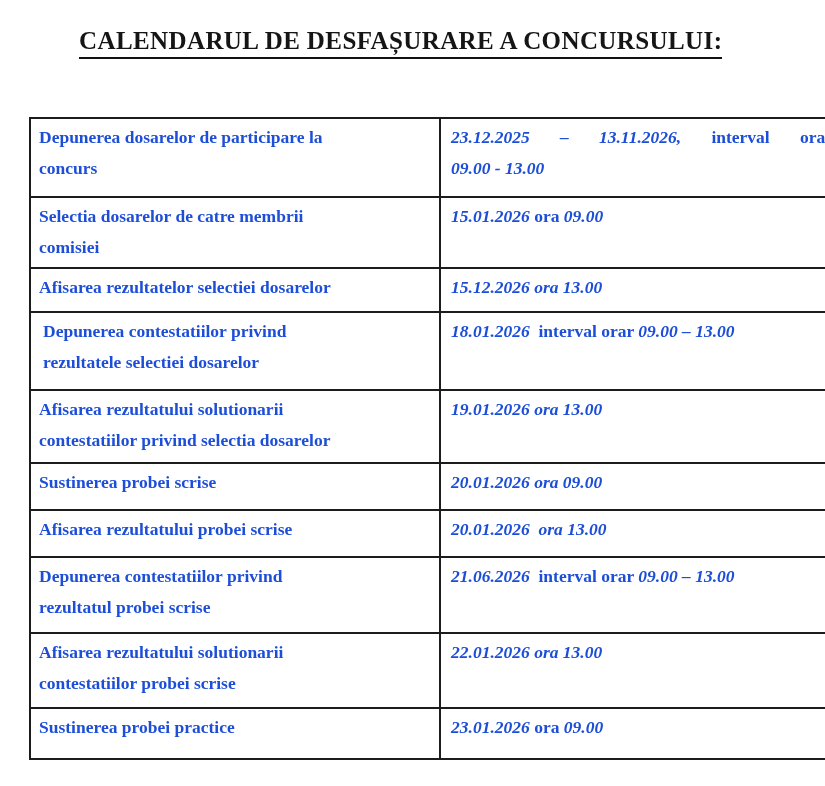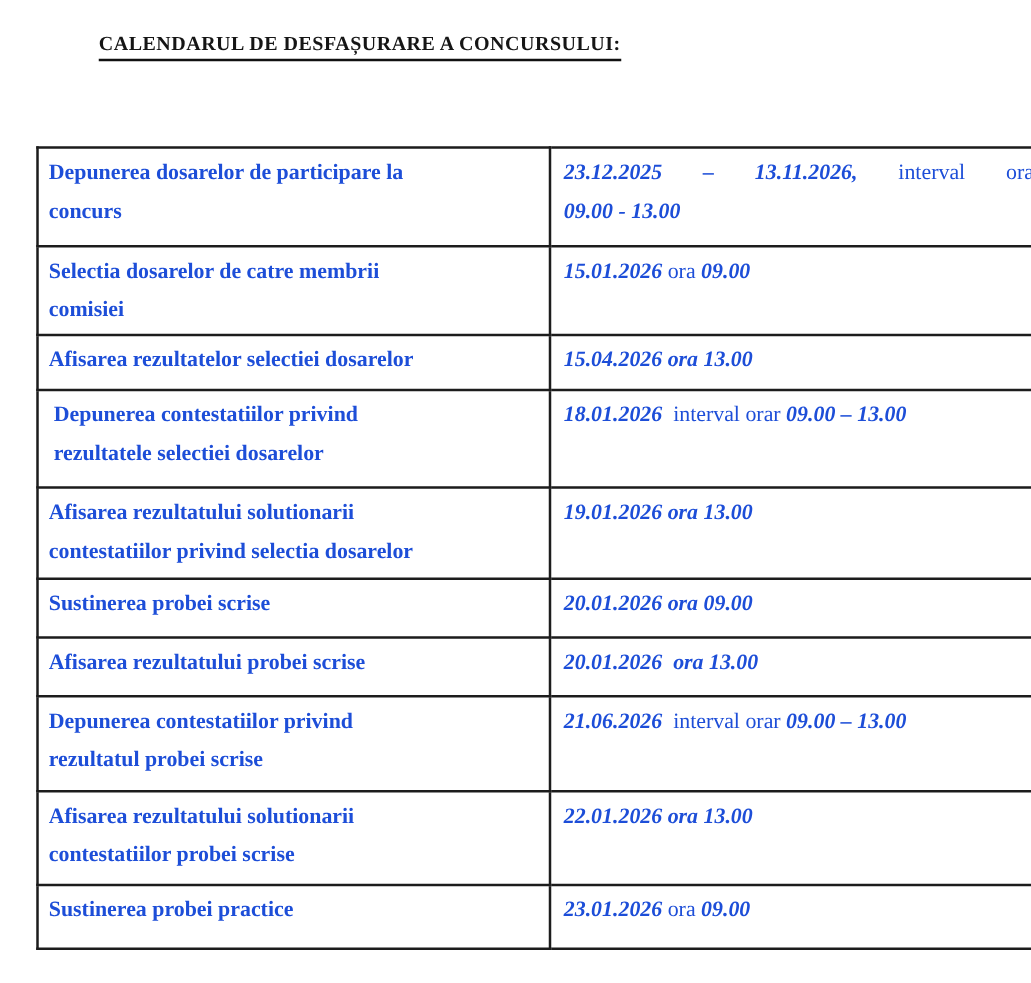--- a/index.html
+++ b/index.html
@@ -3,21 +3,21 @@
 <meta charset="utf-8">
 <style>
   html,body{margin:0;padding:0;background:#ffffff;}
   body{
     width:825px;height:786px;position:relative;overflow:hidden;
     font-family:"Liberation Serif", serif;color:#111;
     -webkit-font-smoothing:antialiased;
   }
   .page-title{
     position:absolute;left:79px;top:27px;
-    font-size:16px;font-weight:bold;letter-spacing:0.4px;
+    font-size:25px;font-weight:bold;letter-spacing:0.4px;
     border-bottom:2.5px solid #111;padding-bottom:2px;
     white-space:nowrap;color:#151515;
   }
   .cal-table{
     position:absolute;left:29px;top:117px;width:774px;
     border-collapse:collapse;table-layout:fixed;
   }
   .cal-table td{
     border:2px solid #1c1c1c;
     vertical-align:top;
@@ -32,21 +32,21 @@
   td.schedule-cell{
     width:384px;padding-left:10px;
   }
   .sched-line{white-space:pre-wrap;}
   .sched-line.justify{
     display:flex;flex-direction:row;justify-content:space-between;
     padding-right:2px;
   }
   .run{white-space:pre-wrap;}
   .run.b{font-weight:bold;font-style:italic;}
-  .run.r{font-weight:normal;}
+  .run.r{font-weight:bold;}
 </style>
 </head>
 <body>
 
 <div class="page-title">CALENDARUL DE DESFAȘURARE A CONCURSULUI:</div>
 
 <table class="cal-table">
   <tbody>
       <tr style="height: 79px;">
         <td class="activity-cell">Depunerea dosarelor de participare la
@@ -59,21 +59,21 @@
       <tr style="height: 71px;">
         <td class="activity-cell">Selectia dosarelor de catre membrii
 comisiei</td>
         <td class="schedule-cell">
           <div class="sched-line"><span class="run b">15.01.2026</span><span class="run r"> ora </span><span class="run b">09.00</span></div>
         </td>
       </tr>
       <tr style="height: 44px;">
         <td class="activity-cell">Afisarea rezultatelor selectiei dosarelor</td>
         <td class="schedule-cell">
-          <div class="sched-line"><span class="run b">15.04.2026 ora 13.00</span></div>
+          <div class="sched-line"><span class="run b">15.12.2026 ora 13.00</span></div>
         </td>
       </tr>
       <tr style="height: 78px;">
         <td class="activity-cell" style="padding-left: 12px;">Depunerea contestatiilor privind
 rezultatele selectiei dosarelor</td>
         <td class="schedule-cell">
           <div class="sched-line"><span class="run b">18.01.2026</span><span class="run r">  interval orar </span><span class="run b">09.00 – 13.00</span></div>
         </td>
       </tr>
       <tr style="height: 73px;">

